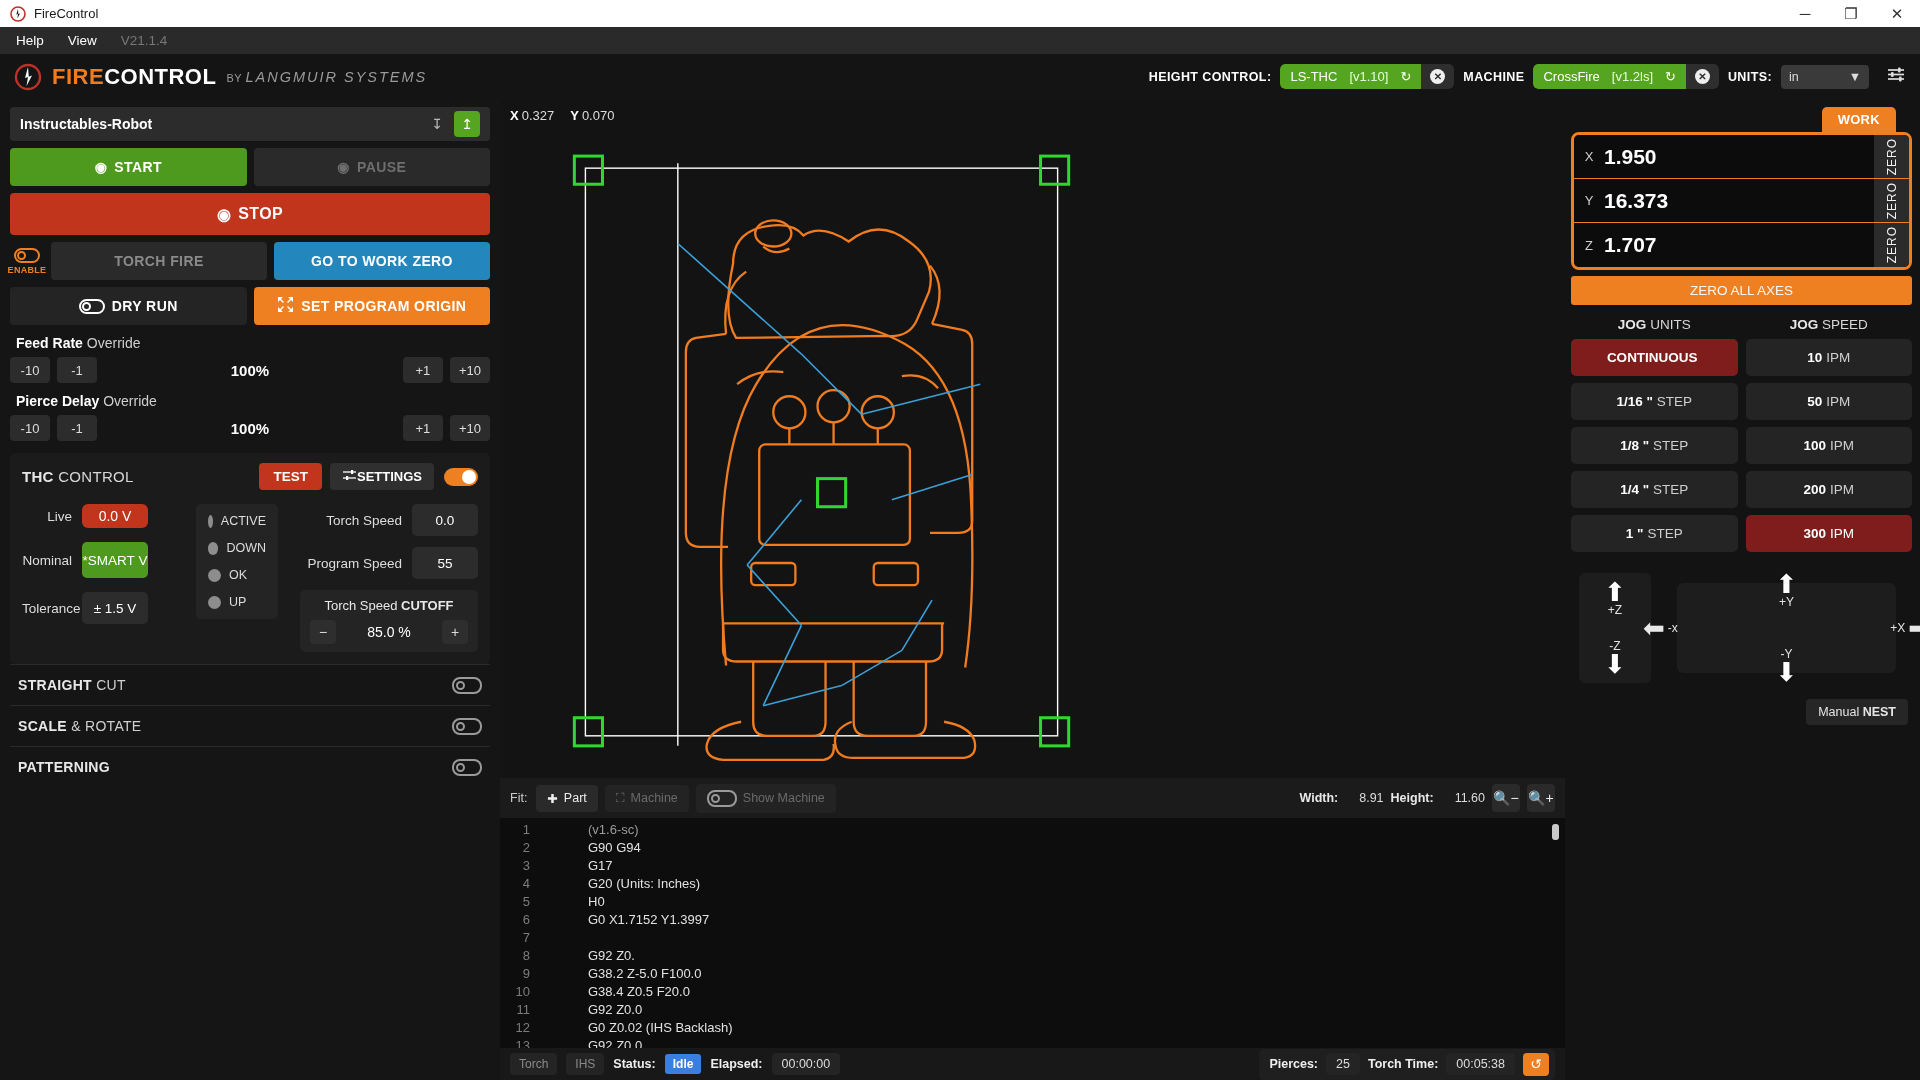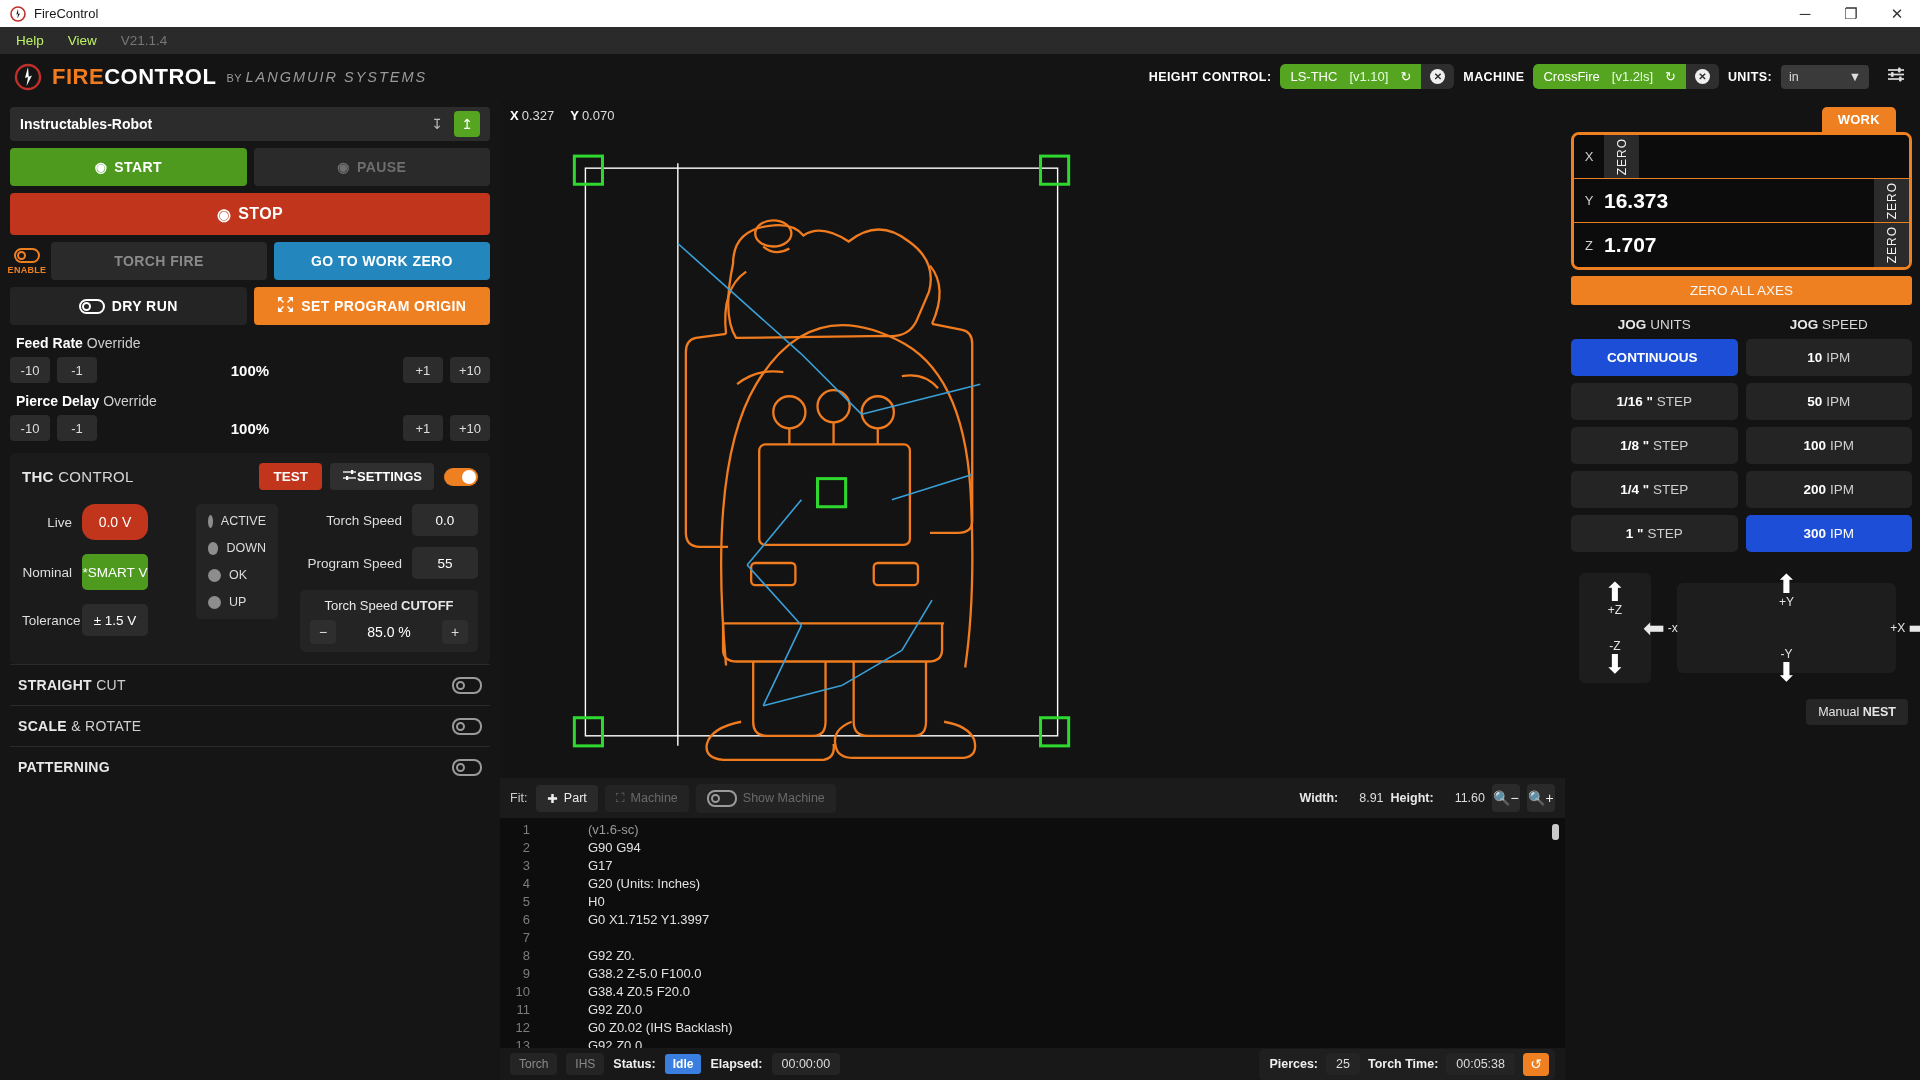--- a/index.html
+++ b/index.html
@@ -16,21 +16,21 @@
     padding-left:10px; color:#1a1a1a; font-size:13px;
   }
   .tb-logo { width:16px; height:16px; margin-right:8px; position:relative; }
   .win-btns { margin-left:auto; display:flex; height:27px; }
   .win-btn { width:46px; height:27px; display:flex; align-items:center; justify-content:center;
              color:#333; font-size:15px; }
 
   
   .menubar { height:27px; background:#2a2a2a; display:flex; align-items:center;
              padding-left:16px; gap:24px; font-size:13.5px; }
-  .menubar .mi { color:#bef264;text-align:center; }
+  .menubar .mi { color:#ffffff;text-align:center; }
   .menubar .ver { color:#777; }
 
   
   .brandbar { height:45px; background:#141414; display:flex; align-items:center; padding:0 14px; }
   .brandlogo { width:28px; height:28px; margin-right:10px; }
   .brandtext { font-size:22px; letter-spacing:.5px; font-weight:700; }
   .brandtext .fire { color:#f07c1f; }
   .brandtext .ctrl { color:#fff; }
   .byline { margin-left:10px; color:#9a9a9a; font-size:11px; font-weight:400; letter-spacing:.5px;}
   .byline .sys { font-style:italic; font-size:14.5px; letter-spacing:2px; }
@@ -101,21 +101,21 @@
               padding:6px 14px; font-weight:700; font-size:13.5px; }
   .btn-settings { background:#2f2f2f; color:#fff; border-radius:4px; padding:6px 12px;
                   font-weight:700; font-size:13px; margin-left:8px; display:flex; align-items:center; gap:0;}
   .tgl-on { width:34px; height:18px; border-radius:10px; background:#ef8022; position:relative; margin-left:10px;}
   .tgl-on i { position:absolute; width:14px; height:14px; border-radius:50%; background:#fff; top:2px; right:2px;}
 
   .thc-body { display:flex; margin-top:14px; gap:22px; }
   .thc-col1 { width:152px; }
   .thc-line { display:flex; align-items:center; margin-bottom:14px; }
   .thc-lab { width:60px; text-align:right; padding-right:10px; font-size:13.5px; color:#ddd; }
-  .val-red { background:#c0351b; color:#fff; border-radius:13px; width:66px; height:36px;
+  .val-red { background:#c0351b; color:#fff; border-radius:6px; width:66px; height:24px;
              display:flex; align-items:center; justify-content:center; font-size:14px; }
   .val-green { background:#4e9a1f; color:#fff; border-radius:5px; width:66px; height:36px;
                display:flex; align-items:center; justify-content:center; font-size:13.5px; }
   .val-dark { background:#2c2c2c; color:#fff; border-radius:5px; width:66px; height:32px;
               display:flex; align-items:center; justify-content:center; font-size:13.5px; }
 
   .lamps { background:#242424; border-radius:5px; padding:10px 12px; width:82px;
            display:flex; flex-direction:column; gap:13px; height:fit-content; }
   .lamp { display:flex; align-items:center; gap:8px; font-size:12.5px; color:#ddd; }
   .lamp i { width:13px; height:13px; border-radius:50%; background:#8d8d8d; display:block; }
@@ -188,21 +188,21 @@
 
   .jogwrap { display:flex; gap:8px; margin-top:12px; }
   .jogcol { flex:1; }
   .jog-head { text-align:center; font-size:13.5px; margin-bottom:7px; }
   .jog-head b { font-weight:700; }
   .jog-head span { color:#d8d8d8; }
   .jog-btn { background:#242424; border-radius:5px; height:37px; display:flex; align-items:center;
              justify-content:center; margin-bottom:7px; font-size:13.5px; }
   .jog-btn b { font-weight:700; color:#fff; }
   .jog-btn span { color:#cfcfcf; margin-left:4px; }
-  .jog-btn.active { background:#1d4ed8; }
+  .jog-btn.active { background:#7f1d1d; }
   .jog-btn.active b, .jog-btn.active span { color:#fff; }
 
   .arrows { display:flex; margin-top:14px; padding:0 8px; gap:18px; }
   .zcol { background:#1d1d1d; border-radius:6px; width:72px; display:flex; flex-direction:column;
           align-items:center; justify-content:space-between; padding:8px 0; height:110px;}
   .xycol { flex:1; position:relative; height:110px; }
   .arrow-btn { display:flex; flex-direction:column; align-items:center; color:#fff; }
   .arrow-glyph { font-size:26px; line-height:22px; }
   .arrow-lab { font-size:12px; color:#e4e4e4; }
   .xy-up { position:absolute; left:50%; transform:translateX(-50%); top:0; }
@@ -674,20 +674,21 @@
     </div>
   </div>
 
   <div class="right">
     <div class="work-tab-wrap">
       <div class="work-tab">WORK</div>
     </div>
     <div class="dro">
       <div class="dro-row">
         <span class="dro-ax">X</span>
+        <span class="dro-val">1.950</span>
         <span class="dro-zero">
             <span>ZERO</span>
           </span>
       </div>
       <div class="dro-row">
         <span class="dro-ax">Y</span>
         <span class="dro-val">16.373</span>
         <span class="dro-zero">
             <span>ZERO</span>
           </span>

